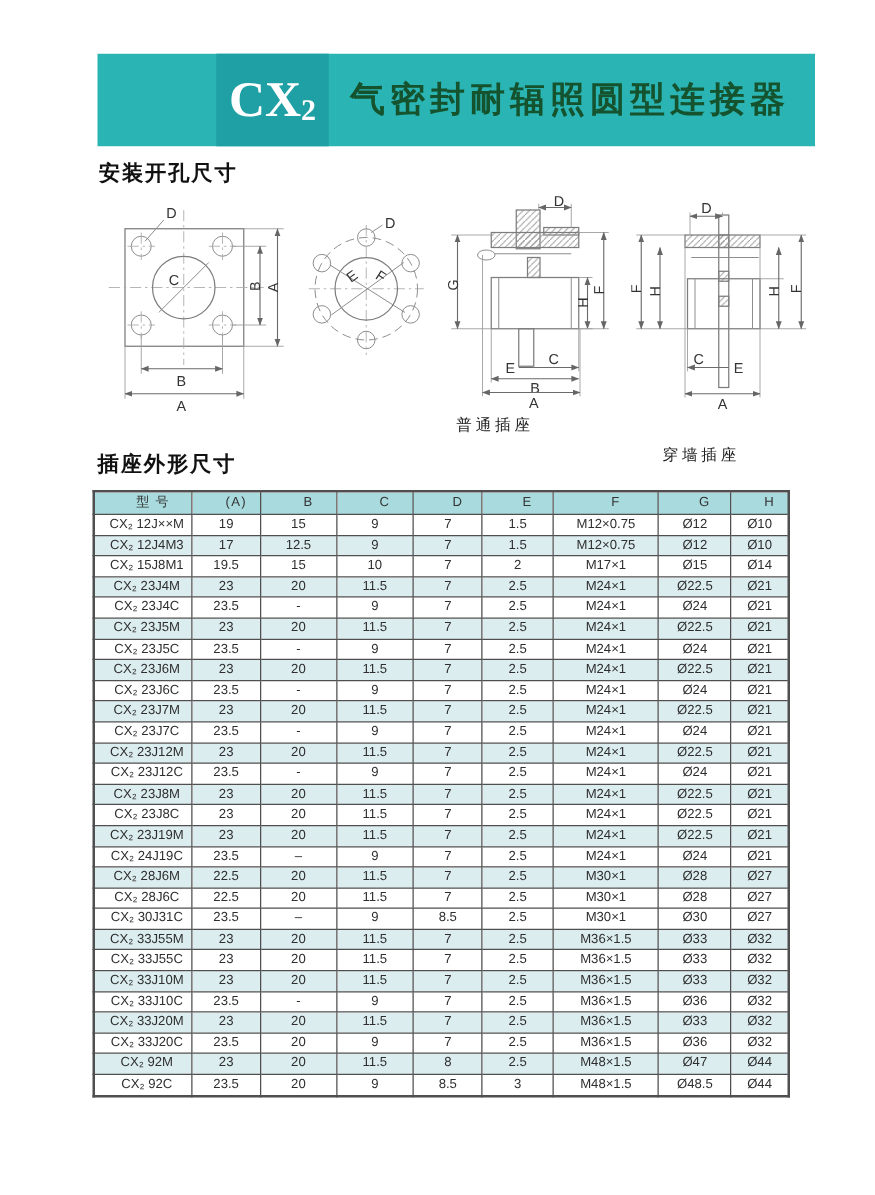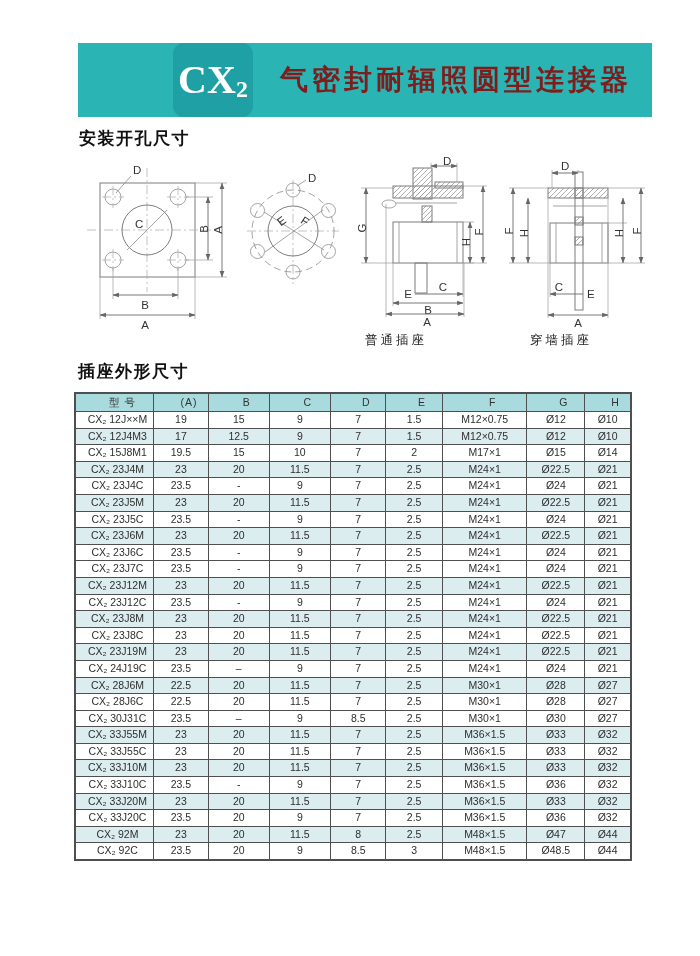--- a/index.html
+++ b/index.html
@@ -1,45 +1,45 @@
 <!DOCTYPE html>
 <html style="--band: #2bb4b4; --band_dark: #1fa0a4; --table_header: #a9dade; --row_alt: #dcedf0;"><head>
 <meta charset="utf-8">
 <style>
   html,body{margin:0;padding:0;background:#fff;}
   .page{position:relative;width:700px;height:956px;background:#ffffff;overflow:hidden;
         font-family:"Liberation Sans","DejaVu Sans",sans-serif;color:#2e2e2e;}
 
   
   .band{position:absolute;left:78px;top:43px;width:574px;height:74px;background:var(--band);}
-  .logo-box{position:absolute;left:95px;top:0;width:80px;height:74px;background:var(--band_dark);
+  .logo-box{position:absolute;left:95px;top:0;width:90px;height:74px;background:var(--band_dark);
             display:flex;align-items:center;justify-content:center;color:#fff;
-            font-family:"Liberation Serif","DejaVu Serif",serif;font-weight:bold;border-radius:11px;}
+            font-family:"Liberation Serif","DejaVu Serif",serif;font-weight:bold;}
   .logo-main{font-size:40px;line-height:1;}
   .logo-sub{font-size:24px;line-height:1;transform:translateY(9px);}
   .band-title{position:absolute;left:202px;top:0;height:74px;display:flex;align-items:center;
-              color:#7f1d1d;font-weight:bold;font-size:28px;letter-spacing:4px;white-space:nowrap;}
+              color:#14532d;font-weight:bold;font-size:28px;letter-spacing:4px;white-space:nowrap;}
 
   
   .sec-title{position:absolute;font-size:17px;font-weight:bold;color:#111;letter-spacing:1.5px;white-space:nowrap;}
   .sec1{left:79px;top:127px;font-family:Liberation Serif, serif;}
   .sec2{left:78px;top:360px;}
 
   
   .drw{position:absolute;}
   .drw text{font-size:11.5px;fill:#333;font-family:"Liberation Sans","DejaVu Sans",sans-serif;}
   .ol{stroke:#7d7d7d;stroke-width:1;fill:none;}
   .thin{stroke:#8d8d8d;stroke-width:0.8;fill:none;}
   .cl{stroke:#ababab;stroke-width:0.7;fill:none;stroke-dasharray:9 3 2 3;}
   .dim{stroke:#6a6a6a;stroke-width:0.9;fill:none;}
   .ext{stroke:#9b9b9b;stroke-width:0.7;fill:none;}
   .hat{stroke:#7d7d7d;stroke-width:1;}
   .caption{position:absolute;top:332px;font-size:12.5px;letter-spacing:3px;color:#222;white-space:nowrap;}
   .cap1{left:365px;width:130px;}
-  .cap2{left:530px;width:130px;}
+  .cap2{left:530px;width:130px;margin-top:24px;}
 
   
   .dim-table{position:absolute;left:74px;top:392px;width:558px;border-collapse:collapse;
              table-layout:fixed;border:2px solid #4f4f4f;}
   .dim-table th,.dim-table td{border:1px solid #4f4f4f;font-size:10.5px;text-align:center;
              padding:0;height:15.6px;line-height:1.1;overflow:hidden;white-space:nowrap;}
   .dim-table th{background:var(--table_header);font-weight:normal;color:#333;height:17px;letter-spacing:1px;padding-left:16px;}
   .dim-table td:first-child{text-align:center;padding-left:6px;}
   .dim-table tr.alt td{background:var(--row_alt);}
   .c0{width:14.1%}.c1{width:9.9%}.c2{width:10.9%}.c3{width:11.1%}.c4{width:9.9%}
@@ -370,20 +370,31 @@
           <td>23.5</td>
           <td>-</td>
           <td>9</td>
           <td>7</td>
           <td>2.5</td>
           <td>M24×1</td>
           <td>Ø24</td>
           <td>Ø21</td>
         </tr>
 
+        <tr class="alt">
+          <td>CX₂ 23J7M</td>
+          <td>23</td>
+          <td>20</td>
+          <td>11.5</td>
+          <td>7</td>
+          <td>2.5</td>
+          <td>M24×1</td>
+          <td>Ø22.5</td>
+          <td>Ø21</td>
+        </tr>
 
         <tr>
           <td>CX₂ 23J7C</td>
           <td>23.5</td>
           <td>-</td>
           <td>9</td>
           <td>7</td>
           <td>2.5</td>
           <td>M24×1</td>
           <td>Ø24</td>

